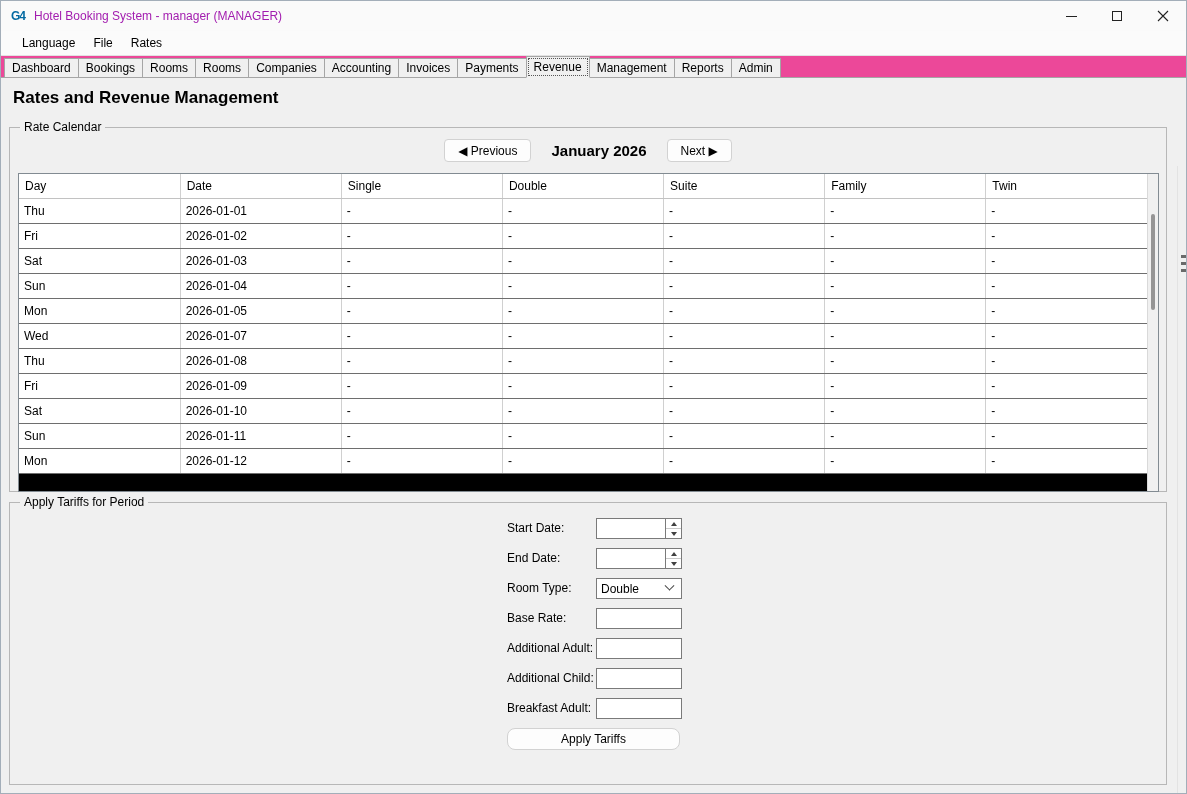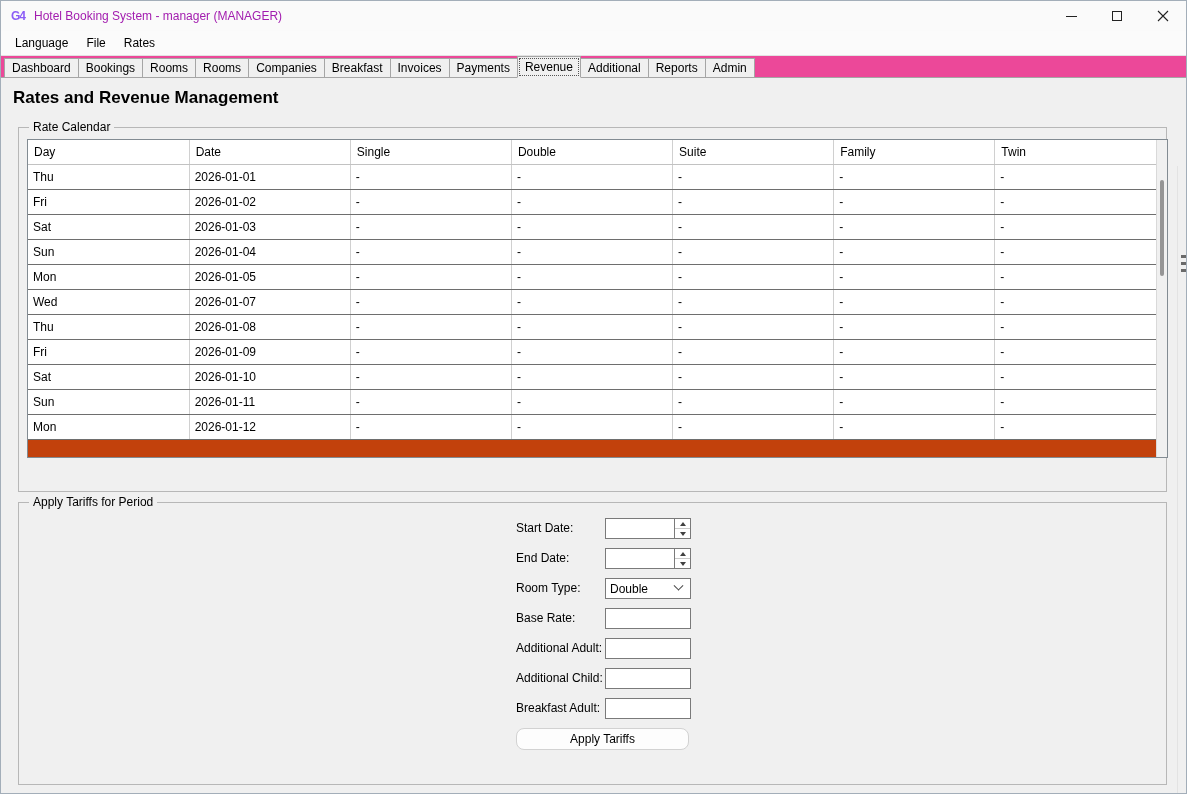--- a/index.html
+++ b/index.html
@@ -19,40 +19,40 @@
   }
 
   
   .titlebar {
     height: 30px;
     background: #fafafa;
     display: flex; align-items: center;
     padding-left: 10px;
   }
   .app-logo {
-    color: #8b5cf6; font-weight: bold; font-size: 12px;
+    color: #0369a1; font-weight: bold; font-size: 12px;
     letter-spacing: -1px; margin-right: 9px;
   }
   .window-title { font-size: 12px; color: #a21caf; }
   .win-controls { margin-left: auto; display: flex; height: 100%; }
   .win-btn {
     width: 46px; height: 100%;
     display: flex; align-items: center; justify-content: center;
     cursor: default;
   }
   .glyph-min { width: 11px; height: 1px; background: #222; display: inline-block; }
   .glyph-max { width: 10px; height: 10px; border: 1px solid #222; display: inline-block; }
   .glyph-close { width: 12px; height: 12px; display: inline-block; }
 
   
   .menubar {
     height: 25px;
     background: #fbfbfb;
     display: flex; align-items: center;
-    padding-left: 5px;
+    padding-left: 12px;
     border-bottom: 1px solid #e2e2e2;
   }
   .menu-item { padding: 0 9px; line-height: 24px; }
 
   
   .tabbar {
     height: 22px;
     background: #ec4899;
     display: flex; align-items: flex-end;
     padding-left: 3px;
@@ -77,21 +77,21 @@
   }
 
   
   .content { position: relative; height: 716px; }
   .page-title {
     font-size: 17px; font-weight: bold;
     margin: 10px 0 0 12px;
   }
   .group {
     position: absolute;
-    left: 17px; right: 19px;
+    left: 8px; right: 19px;
     border: 1px solid #b7b7b7;
     background: #f0f0f0;
   }
   .group-label {
     position: absolute; top: -8px; left: 10px;
     background: #f0f0f0; padding: 0 4px;
     font-size: 12px; line-height: 14px;
   }
   .group-rate { top: 39px; height: 365px; }
   .group-tariffs { top: 414px; height: 283px; }
@@ -110,21 +110,21 @@
     height: 23px; padding: 0 13px;
     cursor: default;
   }
   .month-label { font-size: 15px; font-weight: bold; padding: 0 4px; }
 
   
   .table-wrap {
     margin: 11px 0 0 8px;
     width: 1141px; height: 319px;
     border: 1px solid #828b92;
-    background: #c2410c;
+    background: #000000;
     display: flex;
     overflow: hidden;
   }
   .rate-table {
     width: 1129px;
     border-collapse: collapse;
     table-layout: fixed;
     font-size: 12px;
     align-self: flex-start;
   }
@@ -250,34 +250,39 @@
       <span class="menu-item">File</span>
       <span class="menu-item">Rates</span>
     </div>
 
   <div class="tabbar">
       <div class="tab">Dashboard</div>
       <div class="tab">Bookings</div>
       <div class="tab">Rooms</div>
       <div class="tab">Rooms</div>
       <div class="tab">Companies</div>
-      <div class="tab">Breakfast</div>
+      <div class="tab">Accounting</div>
       <div class="tab">Invoices</div>
       <div class="tab">Payments</div>
       <div class="tab selected">Revenue</div>
-      <div class="tab">Additional</div>
+      <div class="tab">Management</div>
       <div class="tab">Reports</div>
       <div class="tab">Admin</div>
     </div>
 
   <div class="content">
     <div class="page-title">Rates and Revenue Management</div>
 
     <div class="group group-rate">
       <span class="group-label">Rate Calendar</span>
+      <div class="cal-nav">
+        <button class="btn">◀ Previous</button>
+        <span class="month-label">January 2026</span>
+        <button class="btn">Next ▶</button>
+      </div>
       <div class="table-wrap">
         <table class="rate-table">
           <thead>
               <tr id="rate-head">
                 <th>Day</th>
                 <th>Date</th>
                 <th>Single</th>
                 <th>Double</th>
                 <th>Suite</th>
                 <th>Family</th>

